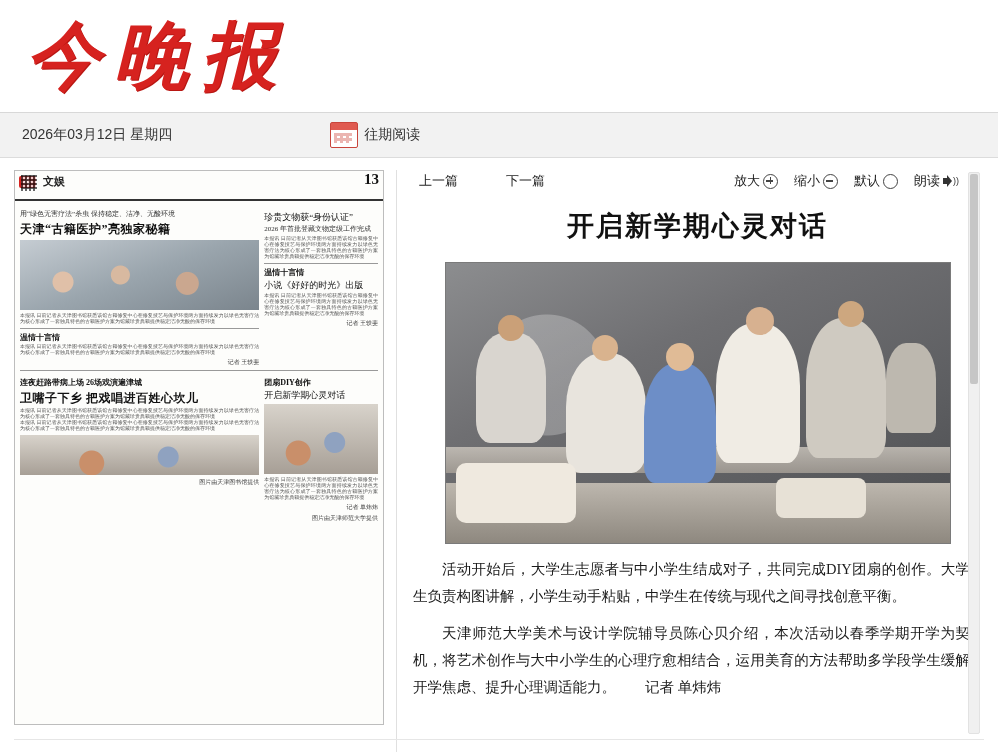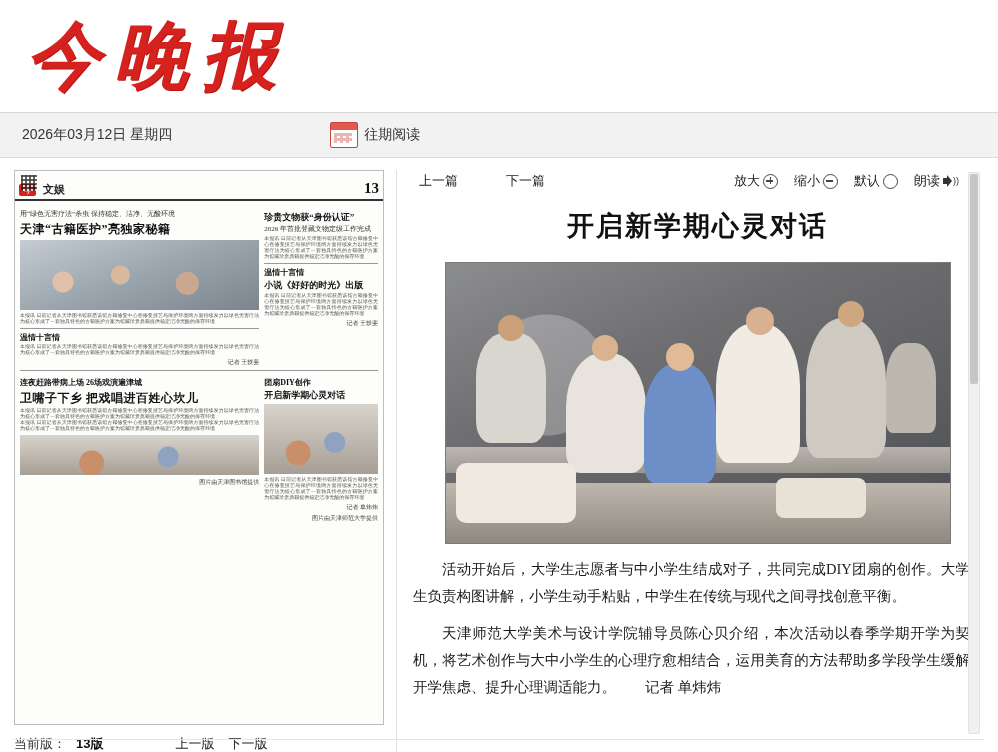--- a/index.html
+++ b/index.html
@@ -72,21 +72,21 @@
   .page-thumb{
     width:368px;height:553px;
     border:1px solid #bdbdbd;
     background:#fdfdfb;
     position:relative;
     overflow:hidden;
     font-family:"Liberation Serif","DejaVu Serif",serif;
     cursor:pointer;
   }
   .pg-head{
-    height:26px;border-bottom:2px solid #333;display:flex;align-items:flex-end;
+    height:26px;border-bottom:2px solid #333;display:flex;
     padding:0 4px 2px 4px;justify-content:space-between;
   }
   .pg-badge{
     background:#d6221f;color:#fff;font-size:9px;padding:1px 4px;border-radius:2px;
   }
   .pg-sec{font-size:11px;font-weight:bold;color:#222;margin-left:3px;}
   .pg-num{font-size:15px;font-weight:bold;color:#111;}
   .pg-qr{position:absolute;left:6px;top:4px;width:16px;height:16px;
     background:
       repeating-linear-gradient(to right,#333 0 2px,#fff 2px 4px),
@@ -116,21 +116,21 @@
   .pg-photo.room{
     background:
       radial-gradient(circle at 30% 70%,#c98f6a 0 12px,transparent 13px),
       radial-gradient(circle at 62% 55%,#8fa2c0 0 10px,transparent 11px),
       linear-gradient(to bottom,#d8d3cb,#a79f96);
   }
   .pg-text{font-size:5px;line-height:6px;color:#555;text-align:justify;
     word-break:break-all;}
   .pg-caption{font-size:6px;color:#444;text-align:right;margin-top:2px;}
   .pg-sub-head{font-size:8px;font-weight:bold;color:#111;margin:3px 0 1px;}
-  .pg-tiny-title{font-size:9px;font-weight:bold;color:#111;line-height:11px;margin:2px 0;}
+  .pg-tiny-title{font-size:9px;font-weight:normal;color:#111;line-height:11px;margin:2px 0;}
   .page-footer{
     display:flex;align-items:center;gap:10px;
     margin-top:10px;font-size:13px;
   }
   .page-footer .cur-label{color:#333;}
   .page-footer .cur-val{font-weight:bold;color:#111;}
   .page-footer .nav{margin-left:62px;display:flex;gap:14px;}
   .page-footer .nav span{color:#222;cursor:pointer;}
   
   .article-panel{
@@ -282,28 +282,20 @@
             <div class="pg-tiny-title">开启新学期心灵对话</div>
             <div class="pg-photo room"></div>
             <div class="pg-text">本报讯 日前记者从天津图书馆获悉该馆古籍修复中心在修复技艺与保护环境两方面持续发力以绿色无害疗法为核心形成了一套独具特色的古籍医护方案为馆藏珍贵典籍提供稳定洁净无酸的保存环境</div>
             <div class="pg-caption">记者 单炜炜</div>
             <div class="pg-caption">图片由天津师范大学提供</div>
           </div>
         </div>
       </div>
     </div>
 
-    <div class="page-footer">
-      <span class="cur-label">当前版：</span>
-      <span class="cur-val">13版</span>
-      <span class="nav">
-        <span>上一版</span>
-        <span>下一版</span>
-      </span>
-    </div>
   </div>
 
   <div class="article-panel">
     <div class="art-toolbar">
       <span class="prev">上一篇</span>
       <span class="next">下一篇</span>
       <span class="right">
         <span class="tb-item">
           <span>放大</span>
           <span class="ic-circle plus"></span>

